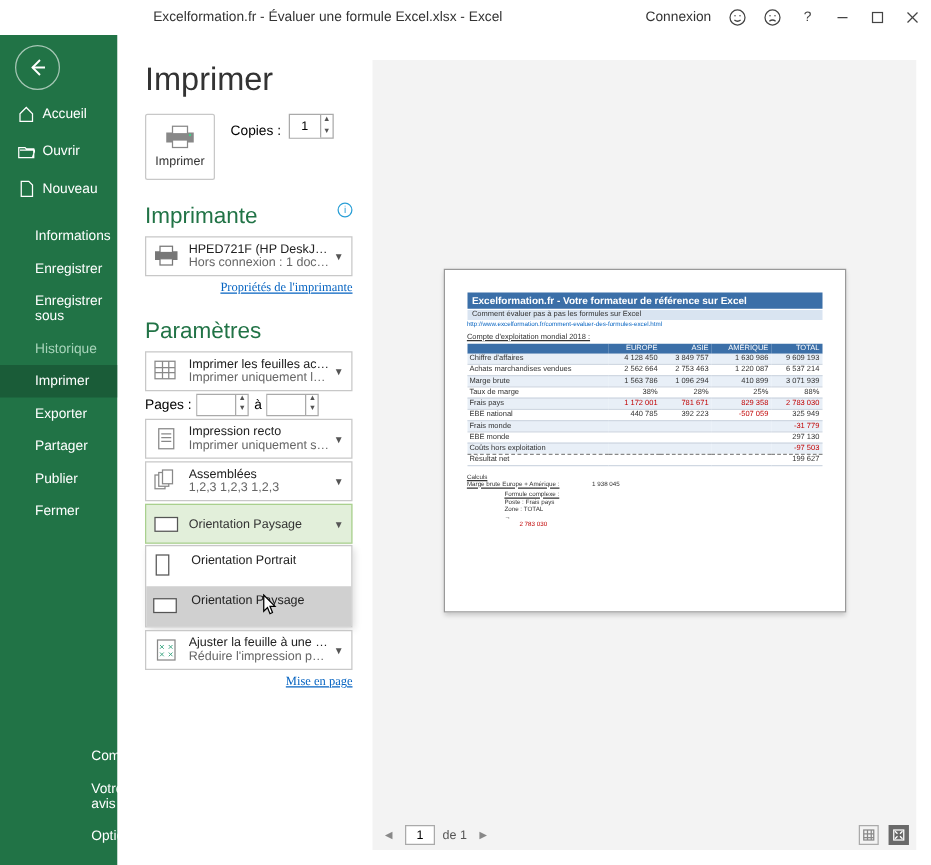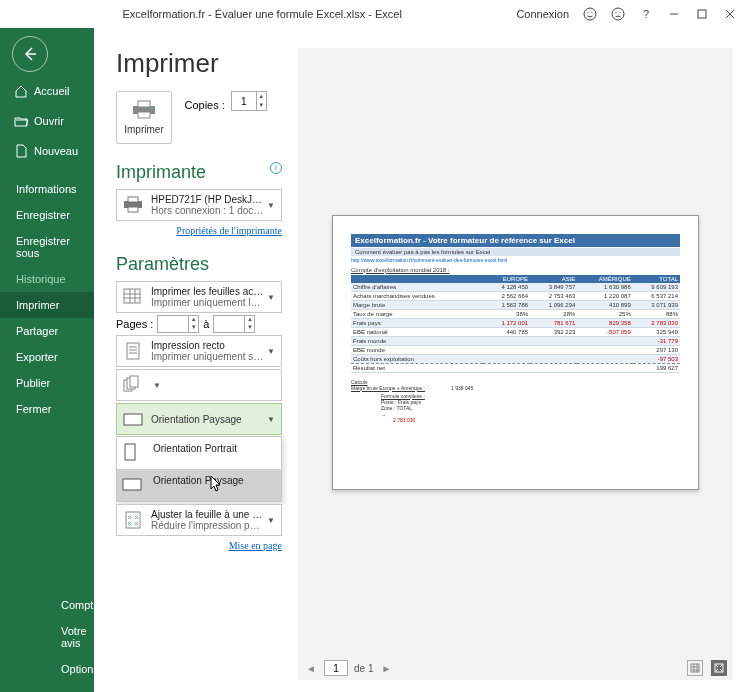--- a/index.html
+++ b/index.html
@@ -14,21 +14,21 @@
 
 .app { display: flex; height: calc(100% - 28px); }
 
 
 .sidebar { background: #217346; width: 94px; display: flex; flex-direction: column; color: #fff; font-size: 11px; }
 .back-btn { width: 36px; height: 36px; border: 1px solid rgba(255,255,255,0.6); border-radius: 50%; margin: 8px 0 4px 12px; display: flex; align-items: center; justify-content: center; }
 .back-btn svg { fill: #fff; }
 .side-item { padding: 8px 0 8px 14px; display: flex; align-items: center; gap: 6px; cursor: pointer; }
 .side-item.top .sicon { width: 14px; height: 14px; }
 .side-sep { height: 10px; }
-.side-sub { padding: 7px 0 7px 16px; cursor: pointer; }
+.side-sub { padding: 7px 0 7px 28px; cursor: pointer; }
 .side-sub.active { background: #1a5c38; }
 .side-sub.dim { color: #a8d4ba; }
 .side-bottom { margin-top: auto; padding-bottom: 10px; margin-left: 45px; }
 
 
 .content { flex: 1; background: #fff; display: flex; }
 .left-col { width: 200px; padding: 20px 12px 10px 22px; }
 h1.page-title { font-size: 26px; font-weight: 300; color: #333; margin-bottom: 12px; }
 
 .print-box { border: 1px solid #c8c8c8; width: 56px; padding: 8px 4px; text-align: center; border-radius: 2px; display: inline-block; }
@@ -66,21 +66,21 @@
 .popup { border: 1px solid #c8c8c8; background: #fff; box-shadow: 2px 2px 6px rgba(0,0,0,0.15); margin-top: -1px; }
 .popup-row { display: flex; align-items: flex-start; padding: 6px 4px; cursor: pointer; }
 .popup-row .dicon { width: 24px; height: 20px; margin-right: 8px; }
 .popup-row .label { font-size: 10px; color: #222; }
 .popup-row:hover, .popup-row.hover { background: #d0d0d0; }
 .cursor-img { position: absolute; width: 14px; height: 18px; }
 
 
 .right-col { flex: 1; position: relative; background: #f3f3f3; margin: 20px 12px 12px 4px; display: flex; flex-direction: column; }
 .preview-wrap { flex: 1; display: flex; align-items: center; justify-content: center; }
-.page-preview { background: #fff; border: 1px solid #999; width: 367px; height: 275px; padding: 18px 18px; box-shadow: 0 2px 4px rgba(0,0,0,0.2); font-size: 6px; color: #333; }
+.page-preview { background: #fff; border: 1px solid #999; width: 322px; height: 275px; padding: 18px 18px; box-shadow: 0 2px 4px rgba(0,0,0,0.2); font-size: 6px; color: #333; }
 .pv-header { background: #3b6fa8; color: #fff; padding: 2px 4px; font-weight: bold; font-size: 8px; }
 .pv-sub { background: #d9e4f1; padding: 1px 4px; font-size: 6px; margin-top: 1px; }
 .pv-link { font-size: 5px; color: #0563c1; margin: 1px 0 4px; }
 .pv-sec { font-size: 6px; text-decoration: underline; margin-bottom: 2px; }
 .pv-table { width: 100%; border-collapse: collapse; font-size: 6px; }
 .pv-table th { background: #3b6fa8; color: #fff; padding: 1px 2px; font-weight: normal; text-align: right; }
 .pv-table th:first-child { text-align: left; }
 .pv-table td { padding: 1px 2px; text-align: right; border-bottom: 1px solid #d0d8e2; }
 .pv-table td:first-child { text-align: left; }
 .pv-table tr.alt td { background: #e8eff7; }
@@ -166,22 +166,22 @@
             <path d="M3 1 H9 L12 4 V13 H3 Z" fill="none" stroke="#fff" stroke-width="1"></path>
           </svg></span>
       <span>Nouveau</span>
     </div>
     <div class="side-sep"></div>
     <div class="side-sub">Informations</div>
     <div class="side-sub">Enregistrer</div>
     <div class="side-sub">Enregistrer sous</div>
     <div class="side-sub dim">Historique</div>
     <div class="side-sub active">Imprimer</div>
+    <div class="side-sub">Exporter</div>
     <div class="side-sub">Partager</div>
-    <div class="side-sub">Exporter</div>
     <div class="side-sub">Publier</div>
     <div class="side-sub">Fermer</div>
     <div class="side-bottom">
       <div class="side-sub">Compte</div>
       <div class="side-sub">Votre avis</div>
       <div class="side-sub">Options</div>
     </div>
   </div>
 
   <div class="content">
@@ -282,20 +282,24 @@
       </div>
 
       <div class="dropdown">
         <div class="dicon">
             <svg width="22" height="20" viewBox="0 0 22 20">
               <rect x="2" y="5" width="8" height="11" fill="#fff" stroke="#888"></rect>
               <rect x="5" y="3" width="8" height="11" fill="#fff" stroke="#888"></rect>
               <rect x="8" y="1" width="8" height="11" fill="#fff" stroke="#888"></rect>
             </svg>
           </div>
+        <div class="dtext">
+            <div class="l1">Assemblées</div>
+            <div class="l2">1,2,3    1,2,3    1,2,3</div>
+          </div>
         <div class="chev">▼</div>
       </div>
 
       <div class="dropdown green">
         <div class="dicon">
             <svg width="22" height="18" viewBox="0 0 22 18">
               <rect x="2" y="4" width="18" height="11" fill="#fff" stroke="#555"></rect>
             </svg>
           </div>
         <div class="dtext">

